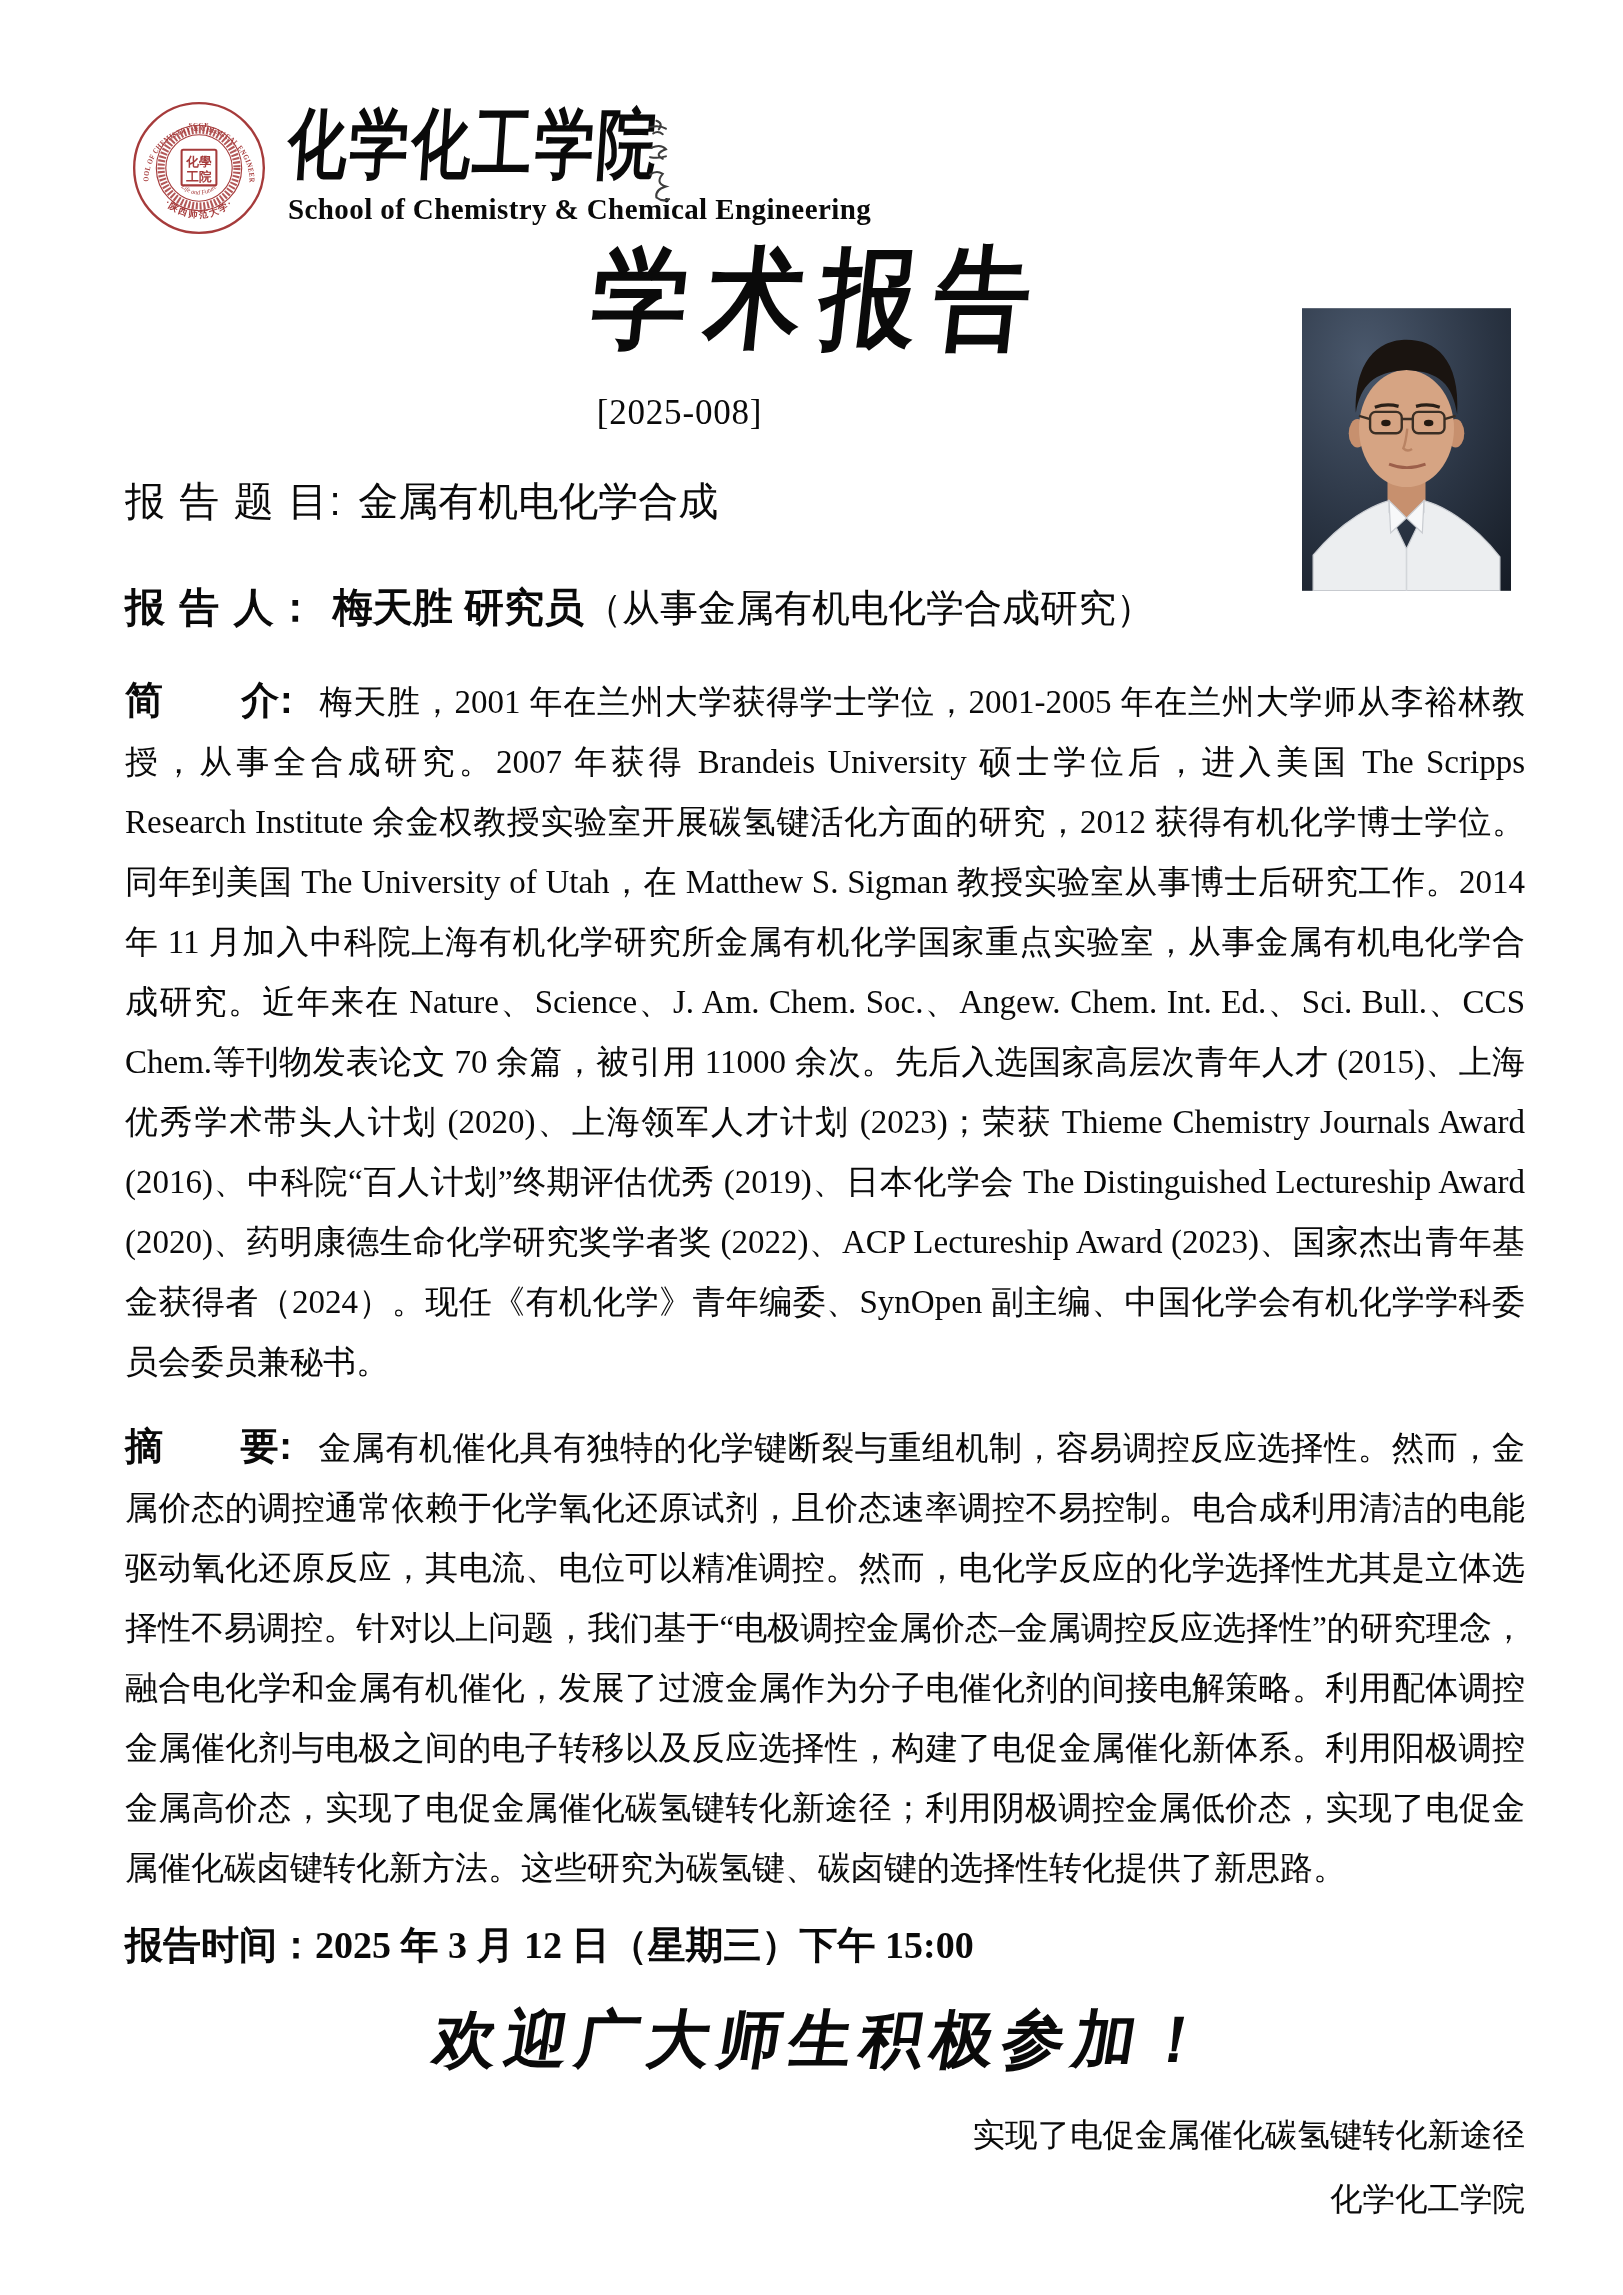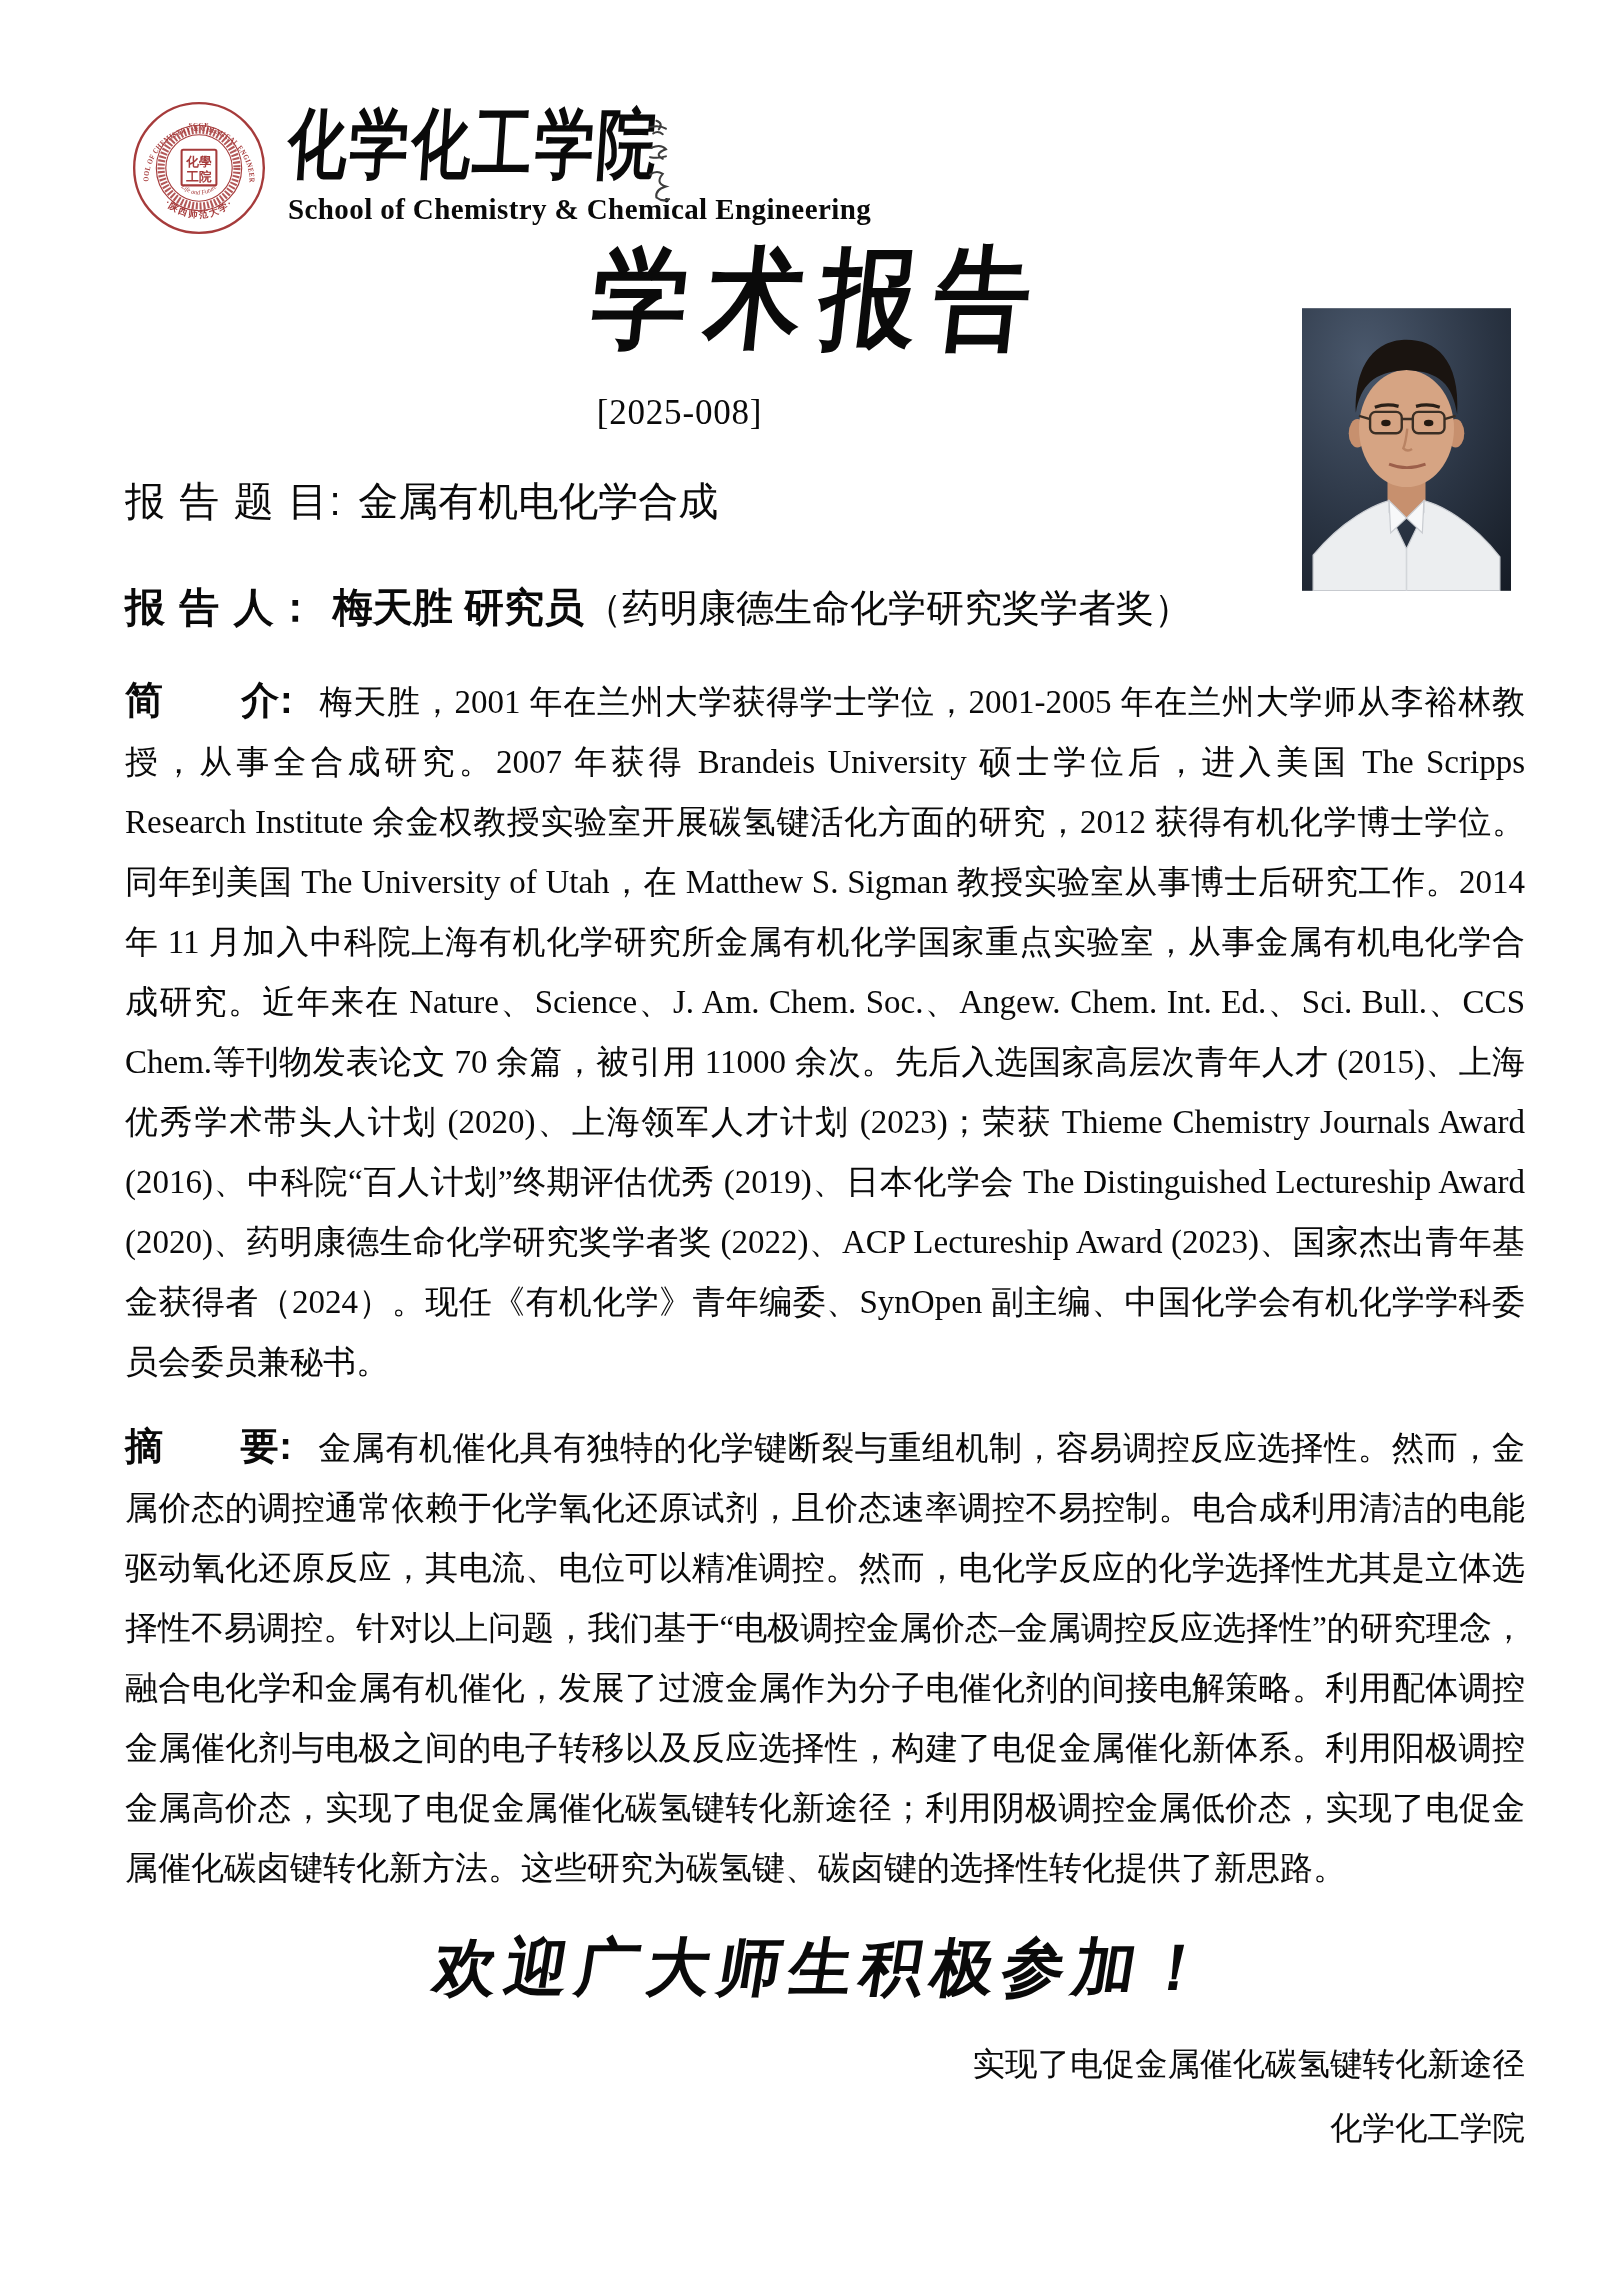--- a/index.html
+++ b/index.html
@@ -138,27 +138,28 @@
     <path d="M110,197 Q132,206 156,197" stroke="#9c5f4a" stroke-width="3.5" fill="none"></path>
   </svg>
 
   <div class="main">
 
     <div class="line topic">
       <span class="lbl">报 告 题 目:</span><span>金属有机电化学合成</span>
     </div>
 
     <div class="line speaker">
-      <span class="lbl">报 告 人：</span><span>梅天胜 研究员</span><span class="aff">（药明康德生命化学研究奖学者奖）</span>
+      <span class="lbl">报 告 人：</span><span>梅天胜 研究员</span><span class="aff">（从事金属有机电化学合成研究）</span>
     </div>
 
     <p class="para"><span class="plabel">简　　介:</span><span>梅天胜，2001 年在兰州大学获得学士学位，2001-2005 年在兰州大学师从李裕林教授，从事全合成研究。2007 年获得 Brandeis University 硕士学位后，进入美国 The Scripps Research Institute 余金权教授实验室开展碳氢键活化方面的研究，2012 获得有机化学博士学位。同年到美国 The University of Utah，在 Matthew S. Sigman 教授实验室从事博士后研究工作。2014 年 11 月加入中科院上海有机化学研究所金属有机化学国家重点实验室，从事金属有机电化学合成研究。近年来在 Nature、Science、J. Am. Chem. Soc.、Angew. Chem. Int. Ed.、Sci. Bull.、CCS Chem.等刊物发表论文 70 余篇，被引用 11000 余次。先后入选国家高层次青年人才 (2015)、上海优秀学术带头人计划 (2020)、上海领军人才计划 (2023)；荣获 Thieme Chemistry Journals Award (2016)、中科院“百人计划”终期评估优秀 (2019)、日本化学会 The Distinguished Lectureship Award (2020)、药明康德生命化学研究奖学者奖 (2022)、ACP Lectureship Award (2023)、国家杰出青年基金获得者（2024）。现任《有机化学》青年编委、SynOpen 副主编、中国化学会有机化学学科委员会委员兼秘书。</span></p>
 
     <p class="para"><span class="plabel">摘　　要:</span><span>金属有机催化具有独特的化学键断裂与重组机制，容易调控反应选择性。然而，金属价态的调控通常依赖于化学氧化还原试剂，且价态速率调控不易控制。电合成利用清洁的电能驱动氧化还原反应，其电流、电位可以精准调控。然而，电化学反应的化学选择性尤其是立体选择性不易调控。针对以上问题，我们基于“电极调控金属价态–金属调控反应选择性”的研究理念，融合电化学和金属有机催化，发展了过渡金属作为分子电催化剂的间接电解策略。利用配体调控金属催化剂与电极之间的电子转移以及反应选择性，构建了电促金属催化新体系。利用阳极调控金属高价态，实现了电促金属催化碳氢键转化新途径；利用阴极调控金属低价态，实现了电促金属催化碳卤键转化新方法。这些研究为碳氢键、碳卤键的选择性转化提供了新思路。</span></p>
 
+    <div class="sched">报告时间：2025 年 3 月 12 日（星期三）下午 15:00</div>
 
     <div class="welcome">欢迎广大师生积极参加！</div>
 
     <div class="footer">
       <div class="fline">实现了电促金属催化碳氢键转化新途径</div>
       <div class="fline">化学化工学院</div>
 
     </div>
 
   </div>

